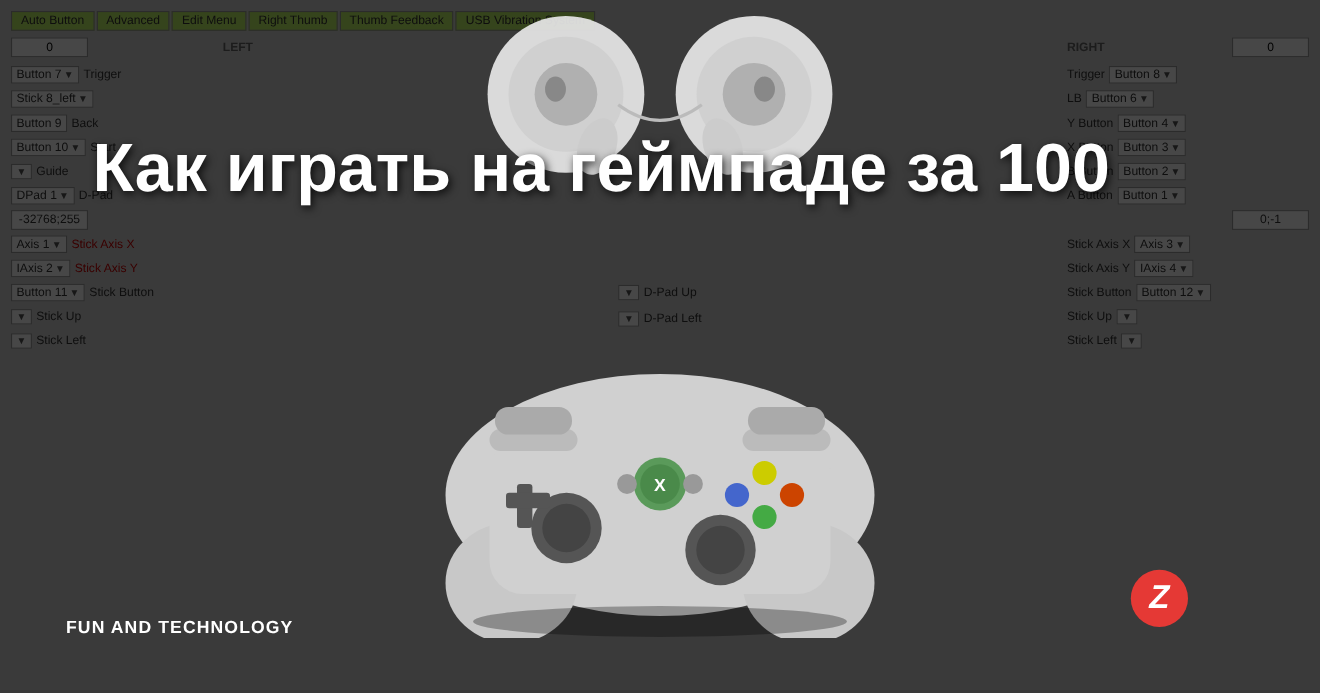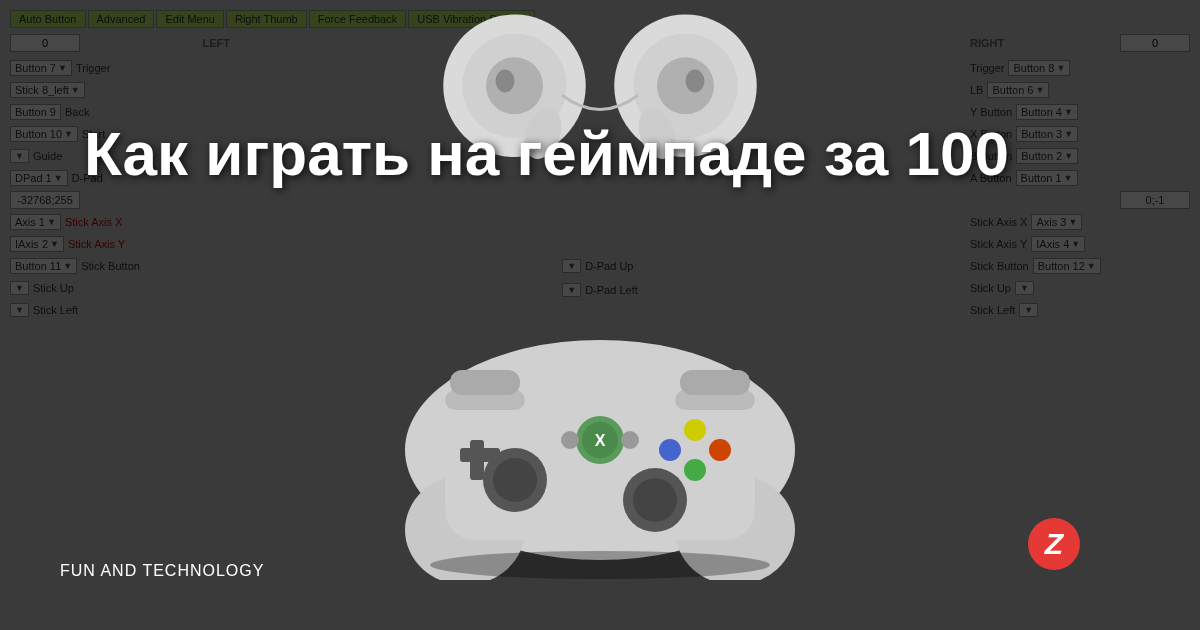--- a/index.html
+++ b/index.html
@@ -147,21 +147,21 @@
       font-family: Arial, sans-serif;
     }
 
     
     .brand-tag {
       position: absolute;
       bottom: 50px;
       left: 60px;
       color: white;
       font-size: 16px;
-      font-weight: normal;
+      font-weight: bold;
       letter-spacing: 1px;
     }
 
     
     .z-logo {
       position: absolute;
       bottom: 60px;
       right: 120px;
       width: 52px;
       height: 52px;
@@ -203,21 +203,21 @@
 </head>
 <body>
 
 <div class="bg-ui">
 
   <div class="ui-top-bar">
     <div class="ui-tab">Auto Button</div>
     <div class="ui-tab">Advanced</div>
     <div class="ui-tab">Edit Menu</div>
     <div class="ui-tab">Right Thumb</div>
-    <div class="ui-tab">Force Feedback</div>
+    <div class="ui-tab">Thumb Feedback</div>
     <div class="ui-tab">USB Vibration System</div>
   </div>
 
   <div class="ui-main">
 
     <div class="ui-left">
       <div class="header-row">
         <div class="value-box">0</div>
         <div class="ui-section-label">LEFT</div>
       </div>

